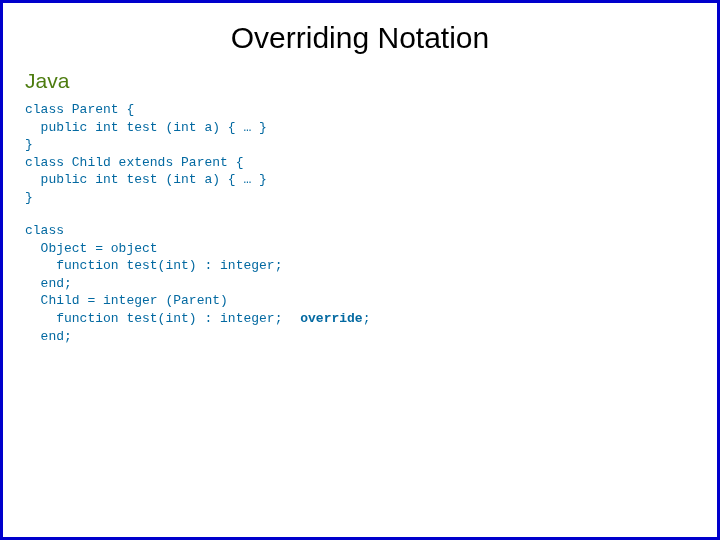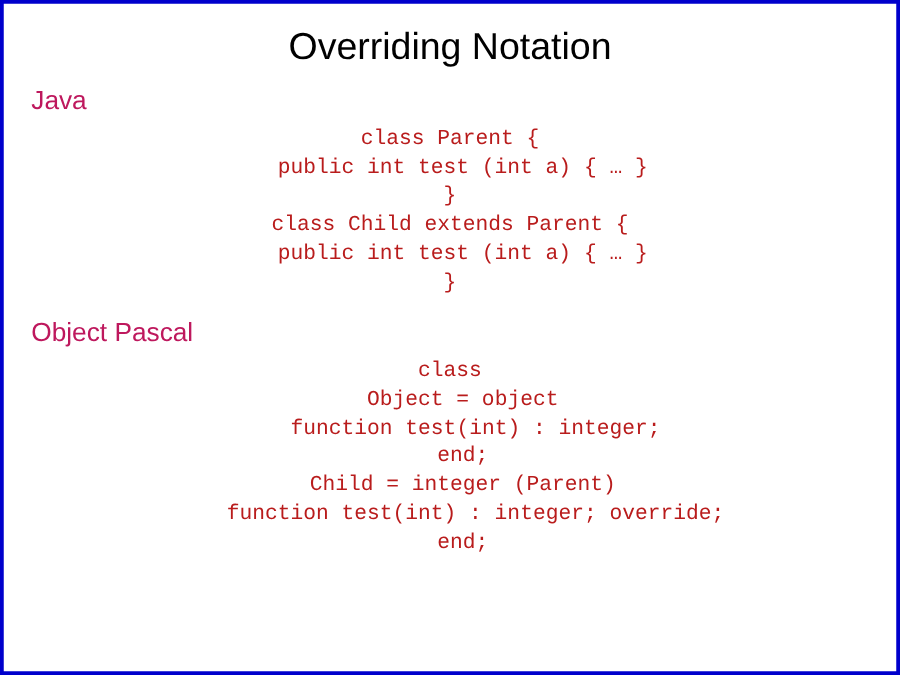--- a/index.html
+++ b/index.html
@@ -14,52 +14,50 @@
   }
   .title {
     font-size: 30px;
     font-weight: 400;
     text-align: center;
     margin-bottom: 14px;
     color: #000;
   }
   .section-label {
     font-size: 21px;
-    color: #be185d;
+    color: #4d7c0f;
     margin-top: 4px;
     margin-bottom: 8px;
   }
   .code-block {
     font-family: "Courier New", Courier, monospace;
-    font-size: 17px;
+    font-size: 13px;
     line-height: 1.35;
-    color: #b91c1c;
+    color: #0369a1;
     white-space: pre;
     margin-bottom: 16px;
-    text-align: center;
   }
-  .override-kw { font-weight: 400; }
+  .override-kw { font-weight: 700; margin-left: 10px; }
 </style>
 </head>
 <body>
 
 <div class="slide">
 
   <h1 class="title">Overriding Notation</h1>
 
   <div class="section-label">Java</div>
 
   <div class="code-block">class Parent {
   public int test (int a) { … }
 }
 class Child extends Parent {
   public int test (int a) { … }
 }</div>
 
-  <div class="section-label">Object Pascal</div>
 
   <div class="code-block"><span>class</span>
 <span>  Object = object</span>
 <span>    function test(int) : integer;</span>
 <span>  end;</span>
 <span>  Child = integer (Parent)</span>
 <span>    function test(int) : integer; </span><span class="override-kw">override</span><span>;</span>
 <span>  end;</span></div>
 
 </div>

